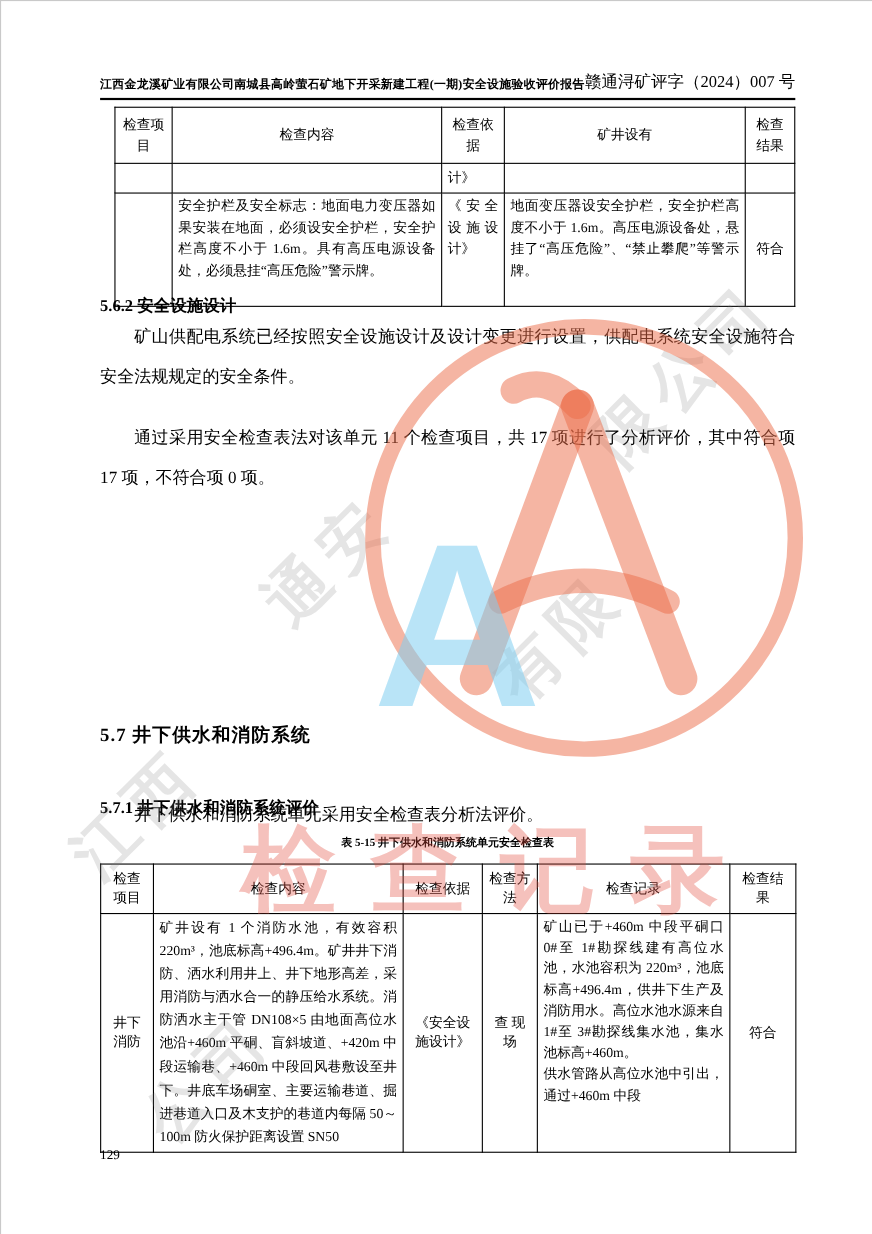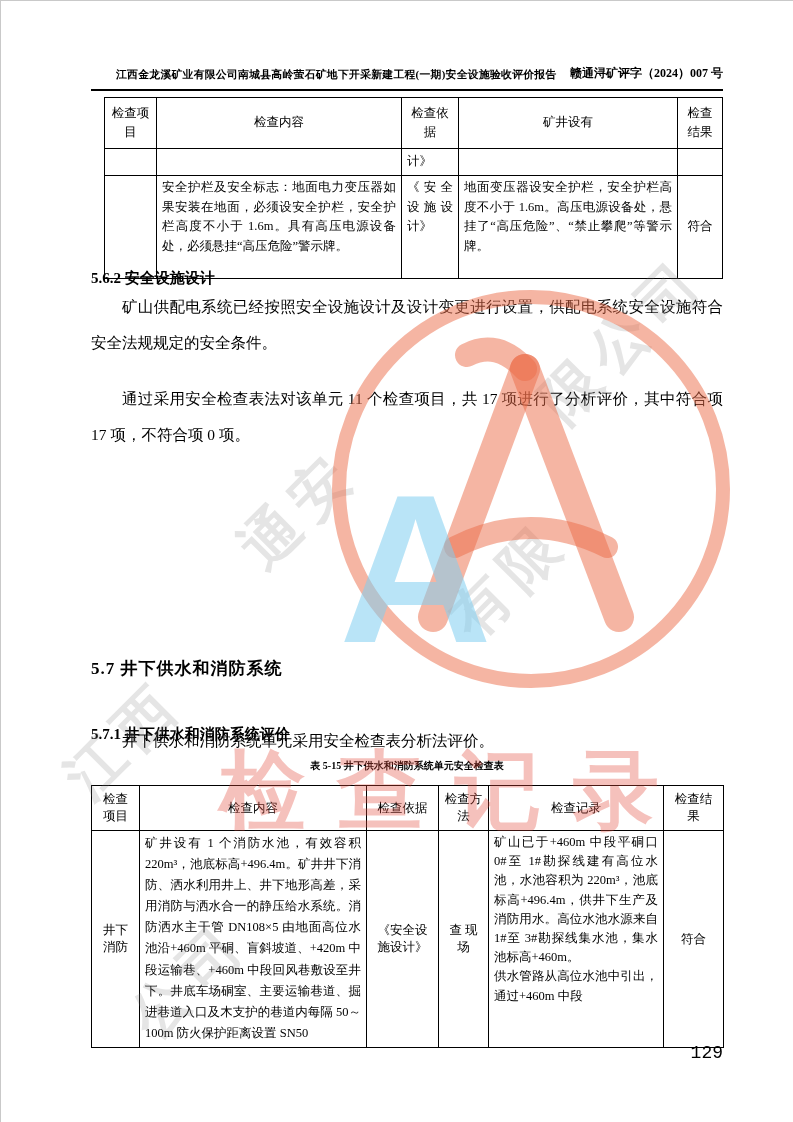--- a/index.html
+++ b/index.html
@@ -6,22 +6,22 @@
   #page {
     position:relative; width:793px; height:1122px; margin:0 auto;
     background:#ffffff; border:1px solid #c9c9c9; overflow:hidden;
     font-family:"Liberation Serif","DejaVu Serif",serif; color:#000;
   }
   
   .hdr {
     position:absolute; left:90px; top:64px; width:632px;
     display:flex; justify-content:space-between; align-items:flex-end;
   }
-  .hdr-title { font-size:10.8px; font-weight:700; letter-spacing:0.3px;margin-left:25px; }
-  .hdr-doc   { font-size:12px;   font-weight:700; white-space:nowrap; }
+  .hdr-title { font-size:10.8px; font-weight:700; letter-spacing:0.3px; }
+  .hdr-doc   { font-size:15px;   font-weight:400; white-space:nowrap; }
   .hdr-rule  { position:absolute; left:90px; top:88px; width:632px; height:2px; background:#000; }
 
   
   table { border-collapse:collapse; table-layout:fixed; }
   td, th { border:1px solid #000; font-weight:400; padding:2px 5px; vertical-align:middle; overflow:hidden; }
   th { text-align:center; }
   .cjust { text-align:justify; vertical-align:top; }
   .ccent { text-align:center; }
 
   
@@ -43,21 +43,21 @@
   #p571 { top:722px; }
   #cap515 { position:absolute; left:90px; top:758px; width:632px; text-align:center; font-weight:700; font-size:10px; }
 
   
   #t2 { position:absolute; left:90px; top:784px; width:632px; font-size:12.5px; }
   #t2 th { height:40px; line-height:17px; }
   #t2 .body-row td { height:212px; }
   #t2 .cell-content { line-height:21.1px; }
   #t2 .cell-record  { line-height:19.2px; white-space:pre-line; }
 
-  .pageno { position:absolute; left:90px; top:1042px; width:632px; text-align:right; font-size:18px;font-family:Liberation Mono, monospace; }
+  .pageno { position:absolute; left:90px; top:1042px; width:632px; text-align:left; font-size:12px; }
 
   
   .wm-layer { position:absolute; inset:0; pointer-events:none; }
   .wm-stamp { position:absolute; left:320px; top:280px; }
   .wm-blue-a {
     position:absolute; left:338px; top:462px; font-size:212px; line-height:212px;
     font-family:"Liberation Sans","DejaVu Sans",sans-serif; font-weight:700;
     color:rgba(128,206,240,0.55);
   }
   .wm-red-text {

